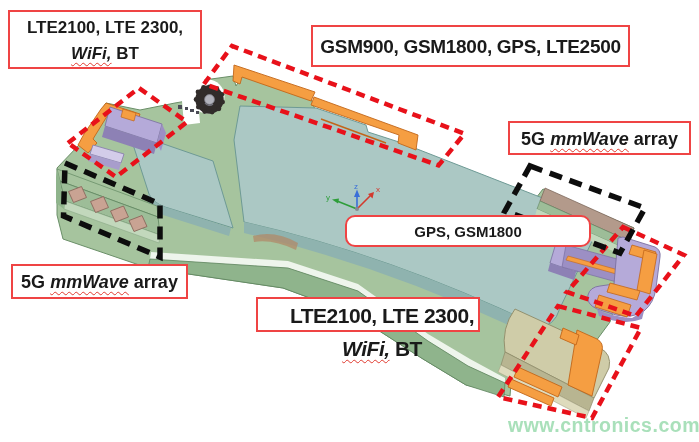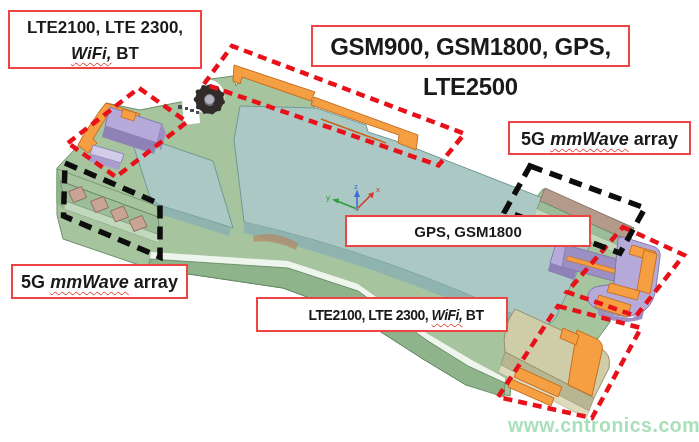--- a/index.html
+++ b/index.html
@@ -133,18 +133,18 @@
   <polygon points="357,189.5 354,197 360,197" fill="#3a6fd8"></polygon>
   <polygon points="374,192 368,194 372.5,198.5" fill="#d23a2e"></polygon>
   <polygon points="332,199.5 339,198.5 338,203.5" fill="#2e9e3a"></polygon>
   <circle cx="357" cy="209" r="2" fill="#888890"></circle>
   <text x="354" y="189" font-size="8" fill="#3a6fd8" font-family="Liberation Sans">z</text>
   <text x="376" y="192" font-size="8" fill="#d23a2e" font-family="Liberation Sans">x</text>
   <text x="326" y="200" font-size="8" fill="#2e9e3a" font-family="Liberation Sans">y</text>
 </svg>
 
 <div class="lab" id="b1" style="left:8px;top:10px;width:194px;height:59px;font-size:17px;line-height:26px;padding-top:3px;">LTE2100, LTE 2300,<br><span class="wavy">WiFi,</span> BT</div>
-<div class="lab" id="b2" style="left:311px;top:25px;width:319px;height:42px;font-size:24px;line-height:40px;letter-spacing:-0.3px;">GSM900, GSM1800, GPS, LTE2500</div>
+<div class="lab" id="b2" style="left:311px;top:25px;width:319px;height:42px;font-size:19px;line-height:40px;letter-spacing:-0.3px;">GSM900, GSM1800, GPS, LTE2500</div>
 <div class="lab" id="b3" style="left:508px;top:121px;width:183px;height:34px;font-size:18px;line-height:32px;">5G <span class="wavy">mmWave</span> array</div>
-<div class="lab" id="b4" style="left:345px;top:215px;width:246px;height:32px;font-size:15px;line-height:30px;">GPS, GSM1800</div>
+<div class="lab" id="b4" style="left:345px;top:215px;width:246px;height:32px;font-size:15px;line-height:30px;border-radius:10px;">GPS, GSM1800</div>
 <div class="lab" id="b5" style="left:11px;top:264px;width:177px;height:35px;font-size:18px;line-height:33px;">5G <span class="wavy">mmWave</span> array</div>
-<div class="lab" id="b6" style="left:256px;top:297px;width:252px;height:35px;font-size:14px;line-height:33px;letter-spacing:-0.5px;padding-left:28px;">LTE2100, LTE 2300, <span class="wavy">WiFi,</span> BT</div>
+<div class="lab" id="b6" style="left:256px;top:297px;width:224px;height:35px;font-size:21px;line-height:33px;letter-spacing:-0.5px;padding-left:28px;">LTE2100, LTE 2300, <span class="wavy">WiFi,</span> BT</div>
 <div id="wm">www.cntronics.com</div>
 
 </body></html>

